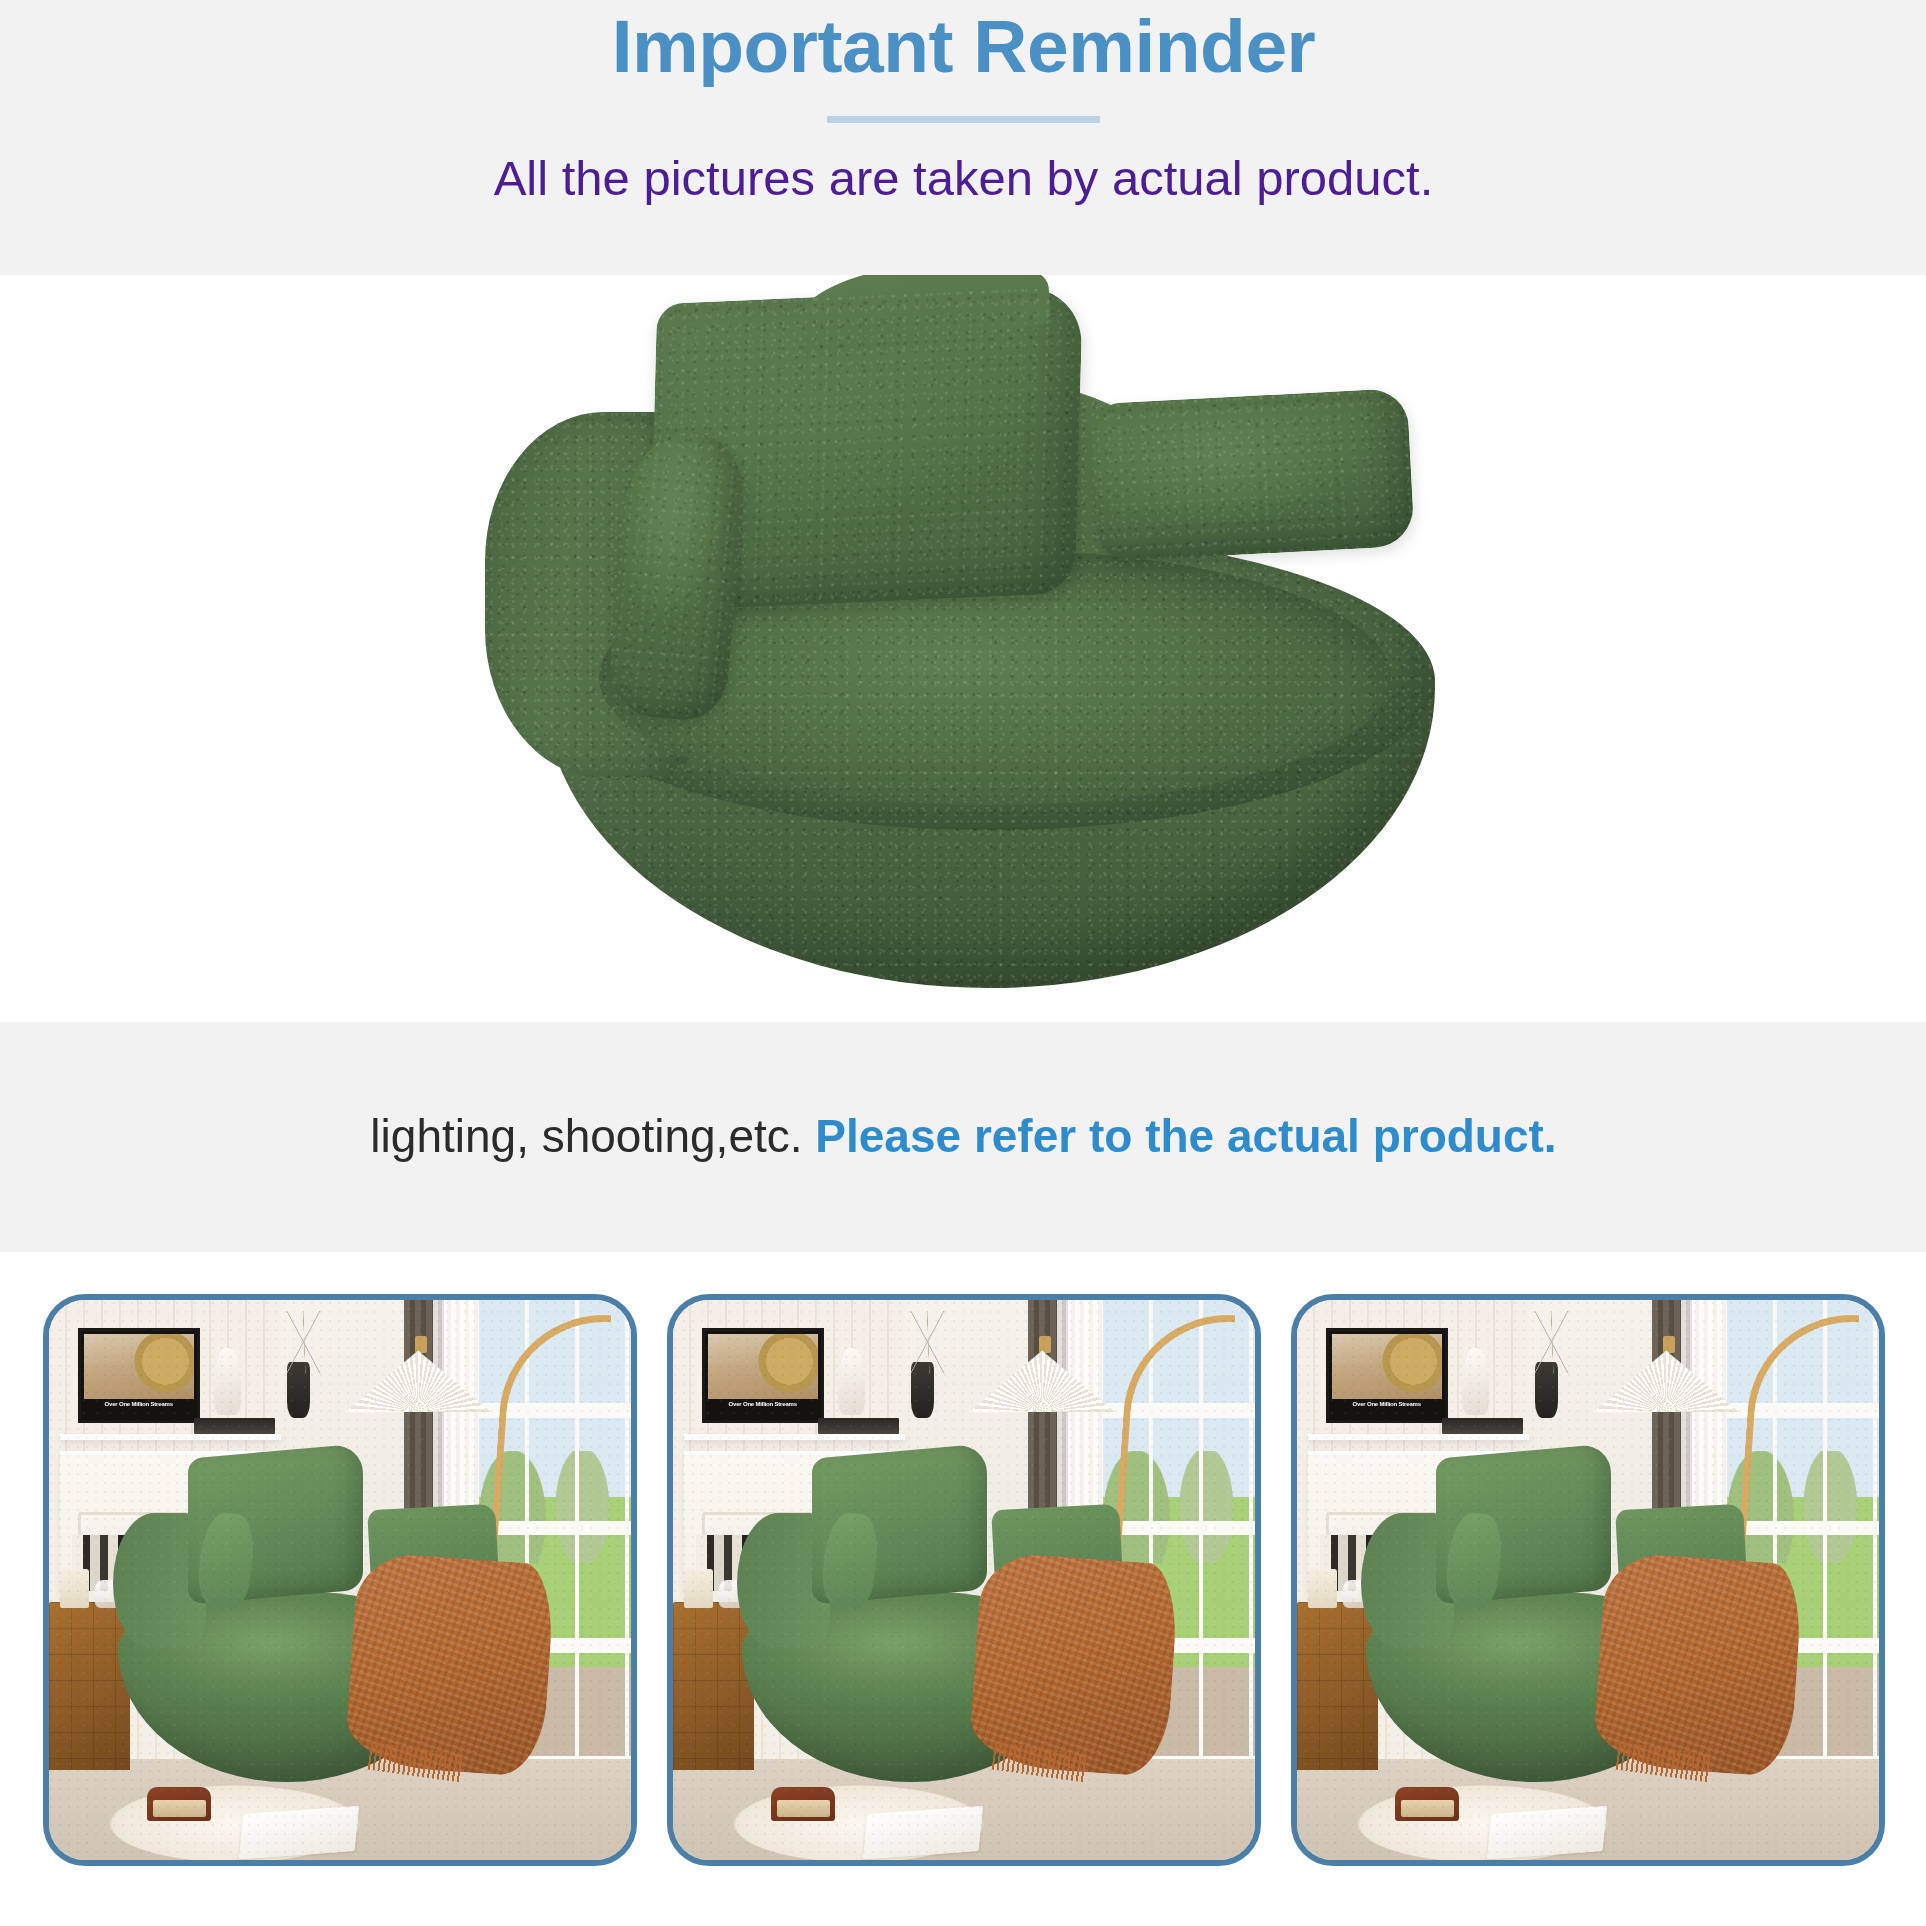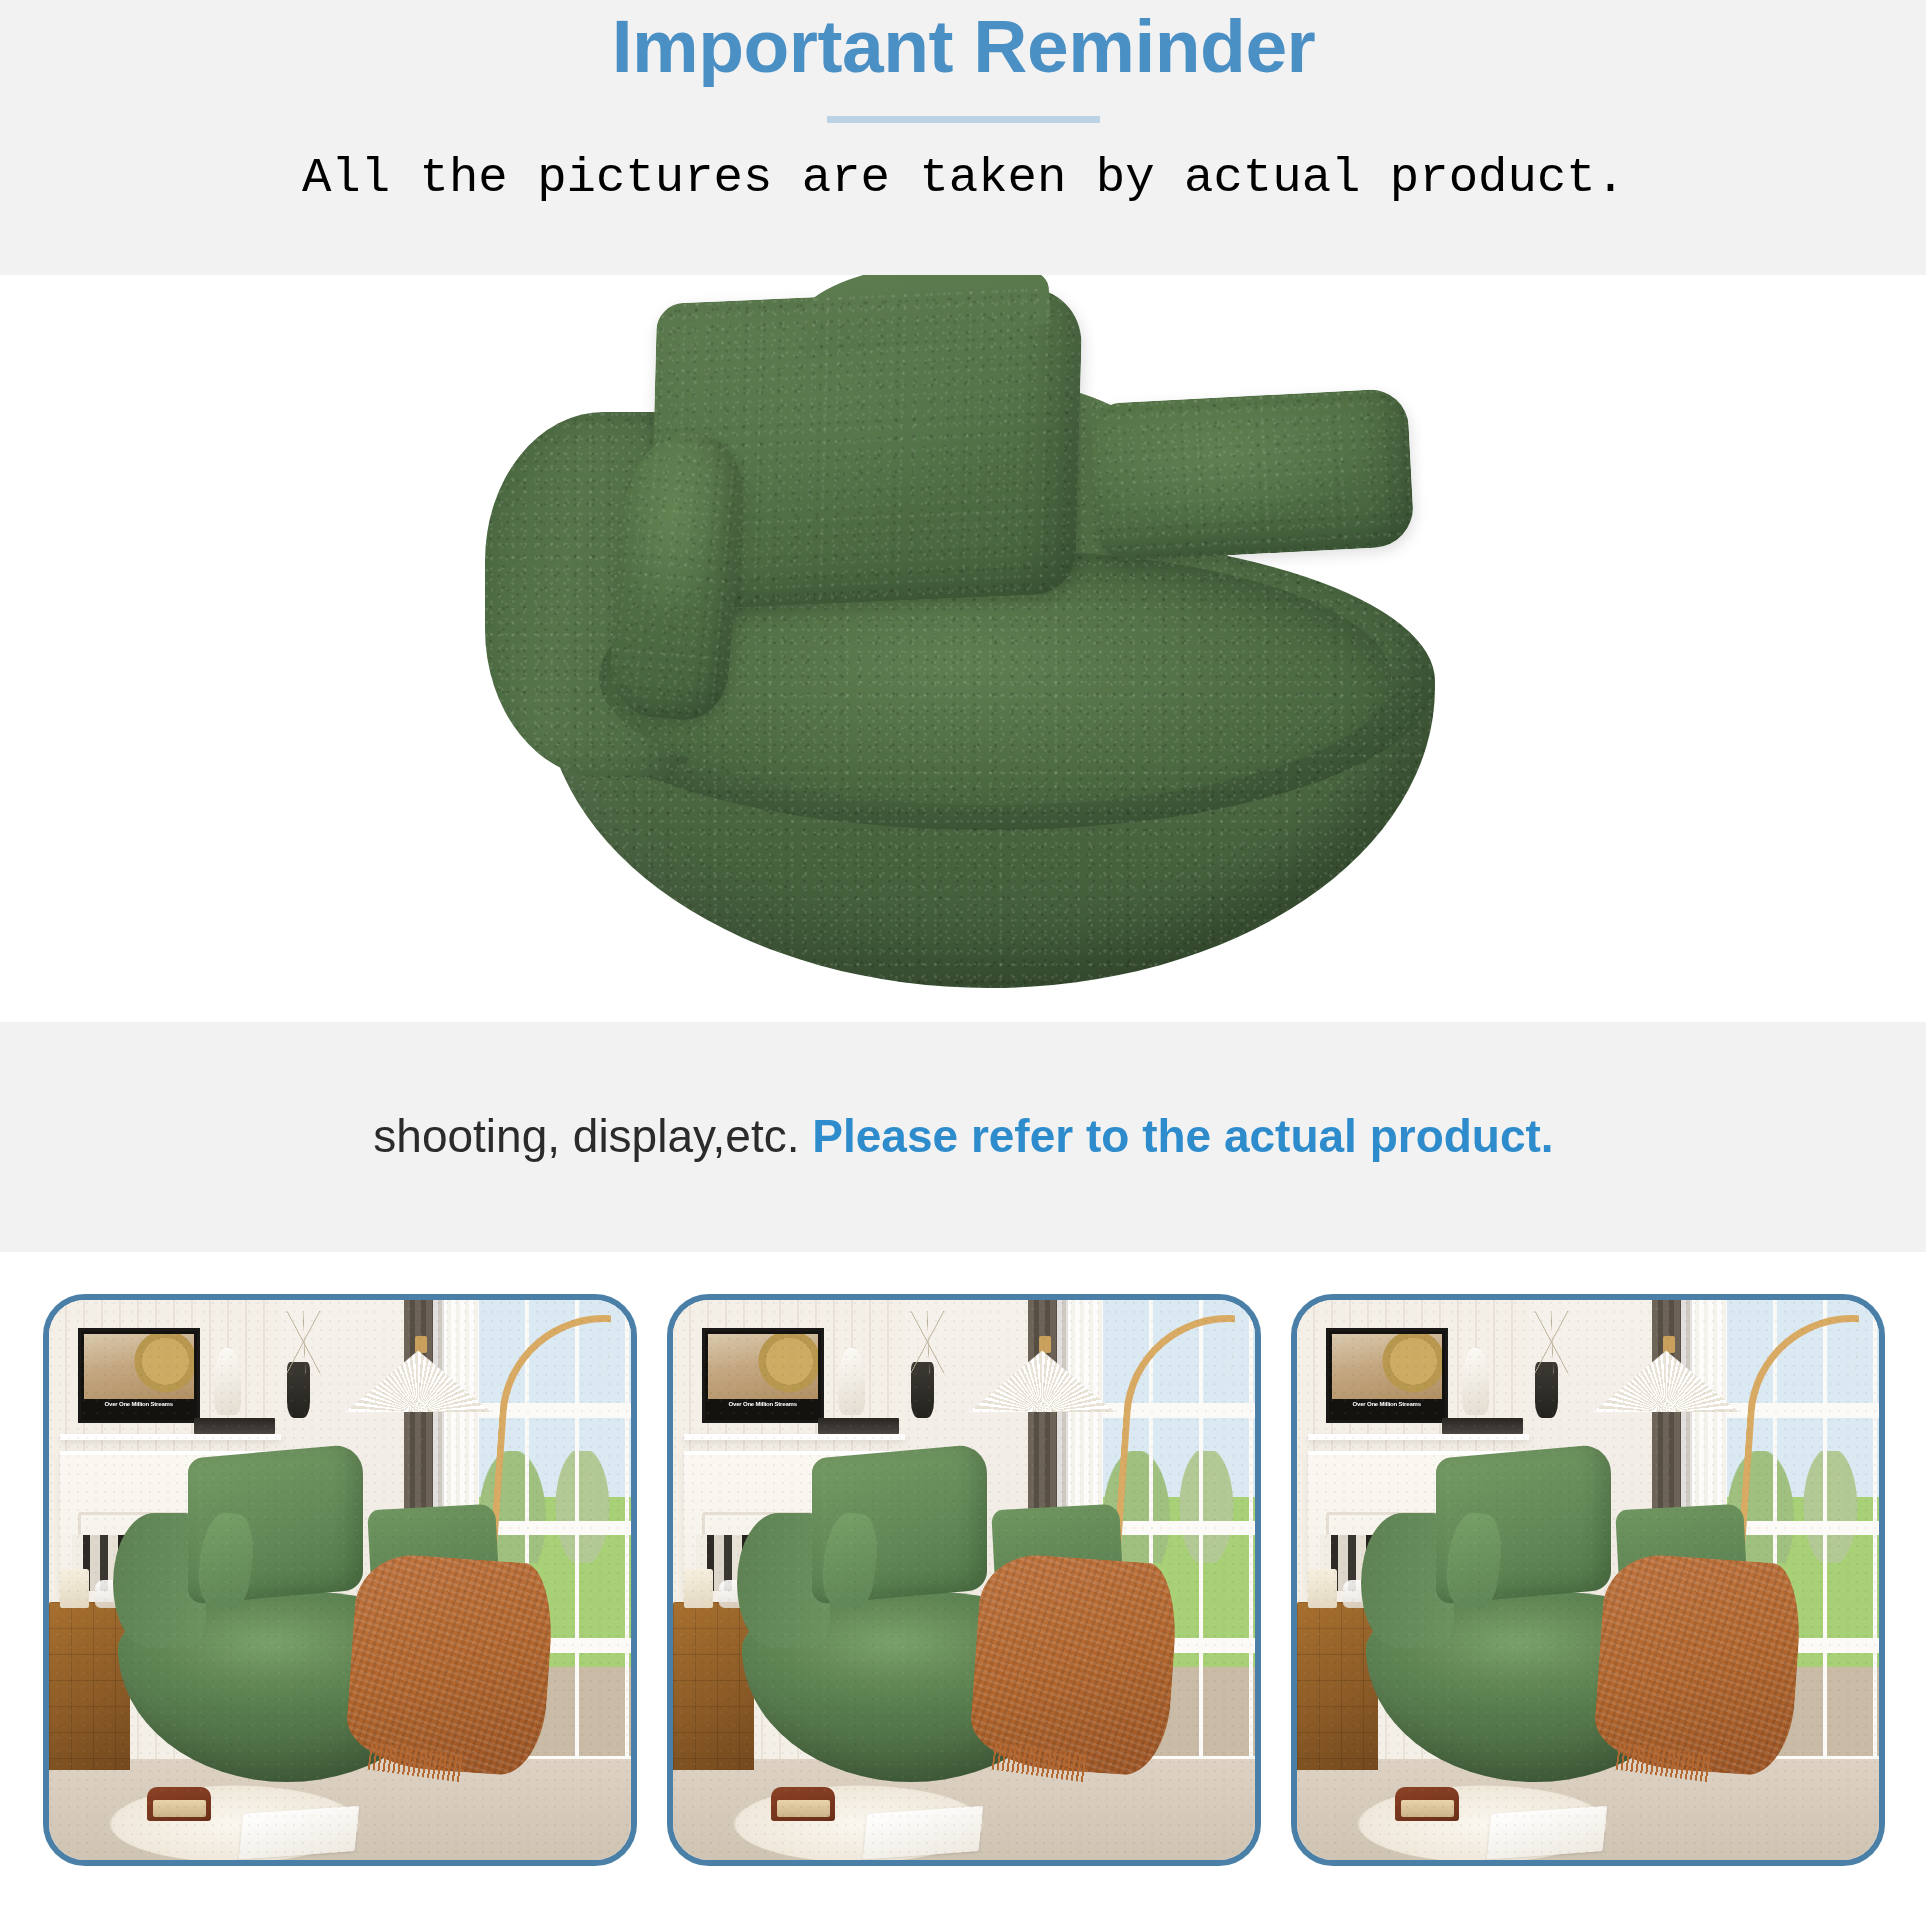--- a/index.html
+++ b/index.html
@@ -22,22 +22,22 @@
     color:#4a90c4; letter-spacing:-0.5px;
     line-height:1.25;
   }
   .title-rule{
     width:273px; height:7px;
     background:#bcd3e6;
     margin-top:22px; margin-bottom:26px;
     border-radius:1px;
   }
   .subtitle{
-    font-size:49px; color:#000000;
-    font-weight:400; line-height:1.2;font-family:Liberation Mono, monospace;
+    font-size:49px; color:#4c1d95;
+    font-weight:400; line-height:1.2;
   }
 
   
   .hero{
     width:1927px; height:747px;
     background:#ffffff;
     position:relative; overflow:hidden;
   }
   .sofa-stage{
     position:absolute; left:465px; top:10px;
@@ -469,21 +469,21 @@
     <div class="pillow-back">
         <div class="texture"></div>
       </div>
     <div class="pillow-small">
         <div class="texture"></div>
       </div>
   </div>
 </div>
 
 <div class="disclaimer-band">
-  <div class="disc-line"><span>shooting, display,etc. </span><span class="disc-accent">Please refer to the actual product.</span></div>
+  <div class="disc-line"><span>lighting, shooting,etc. </span><span class="disc-accent">Please refer to the actual product.</span></div>
 </div>
 
 <div class="thumb-row">
 
   <div class="thumb">
     <div class="scene">
       <div class="wall"></div>
       <div class="wall-panel"></div>
       <div class="curtain"></div>
       <div class="sheer"></div>

